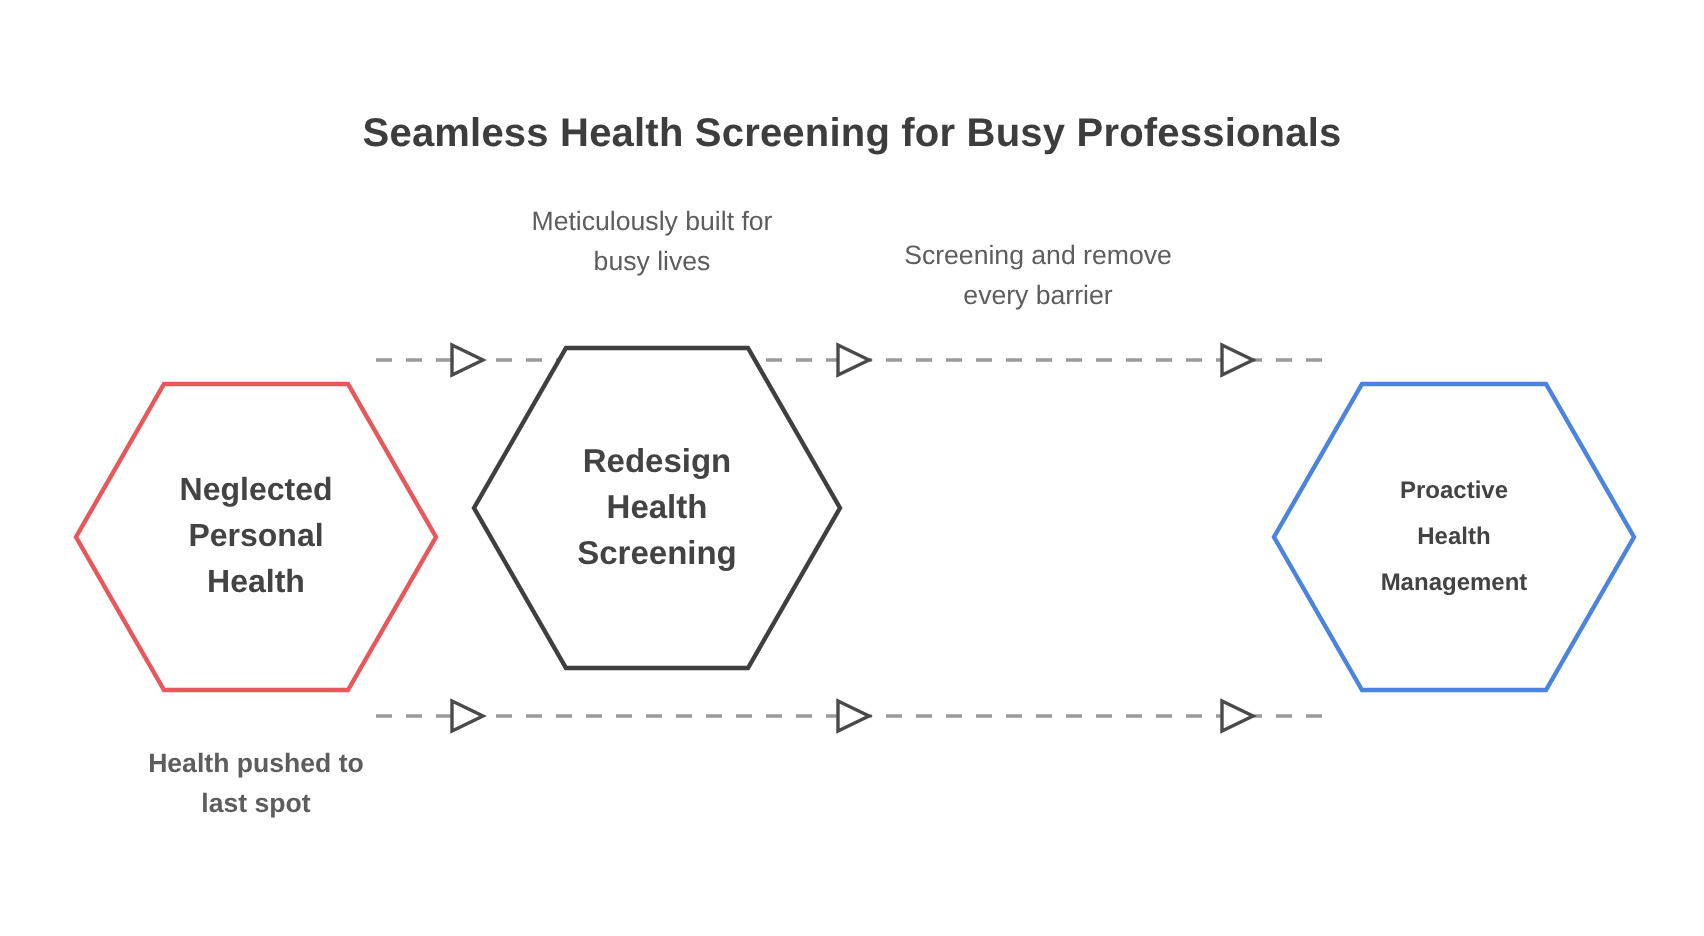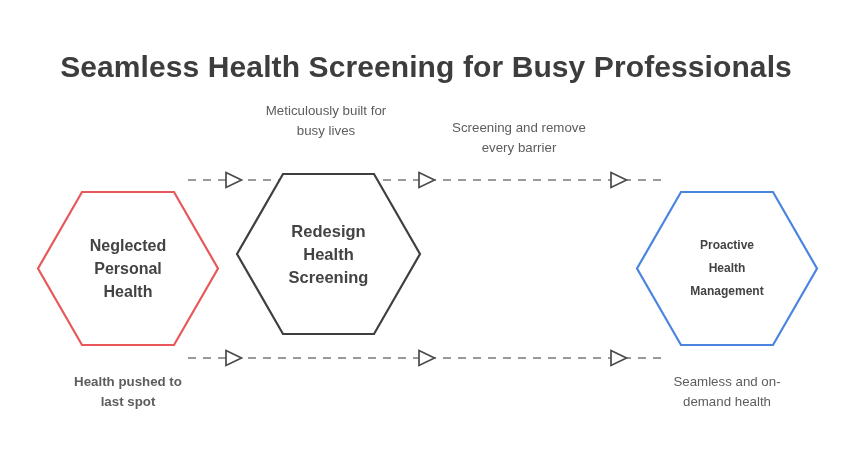--- a/index.html
+++ b/index.html
@@ -23,21 +23,21 @@
     width: 852px;
     height: 468px;
   }
 
   .page-title {
     position: absolute;
     left: 0;
     top: 52px;
     width: 852px;
     text-align: center;
-    font-size: 30px;
+    font-size: 20px;
     font-weight: bold;
     color: #3d3d3d;
     letter-spacing: 0.1px;
     line-height: 30px;
   }
 
   
   .hex {
     position: absolute;
   }
@@ -158,16 +158,14 @@
 
   <div class="caption" id="caption-top-1">Meticulously built for
 busy lives</div>
 
   <div class="caption" id="caption-top-2">Screening and remove
 every barrier</div>
 
   <div class="caption" id="caption-bottom-1">Health pushed to
 last spot</div>
 
-  <div class="caption" id="caption-bottom-2">Seamless and on-
-demand health</div>
 
 </div>
 
 </body></html>

